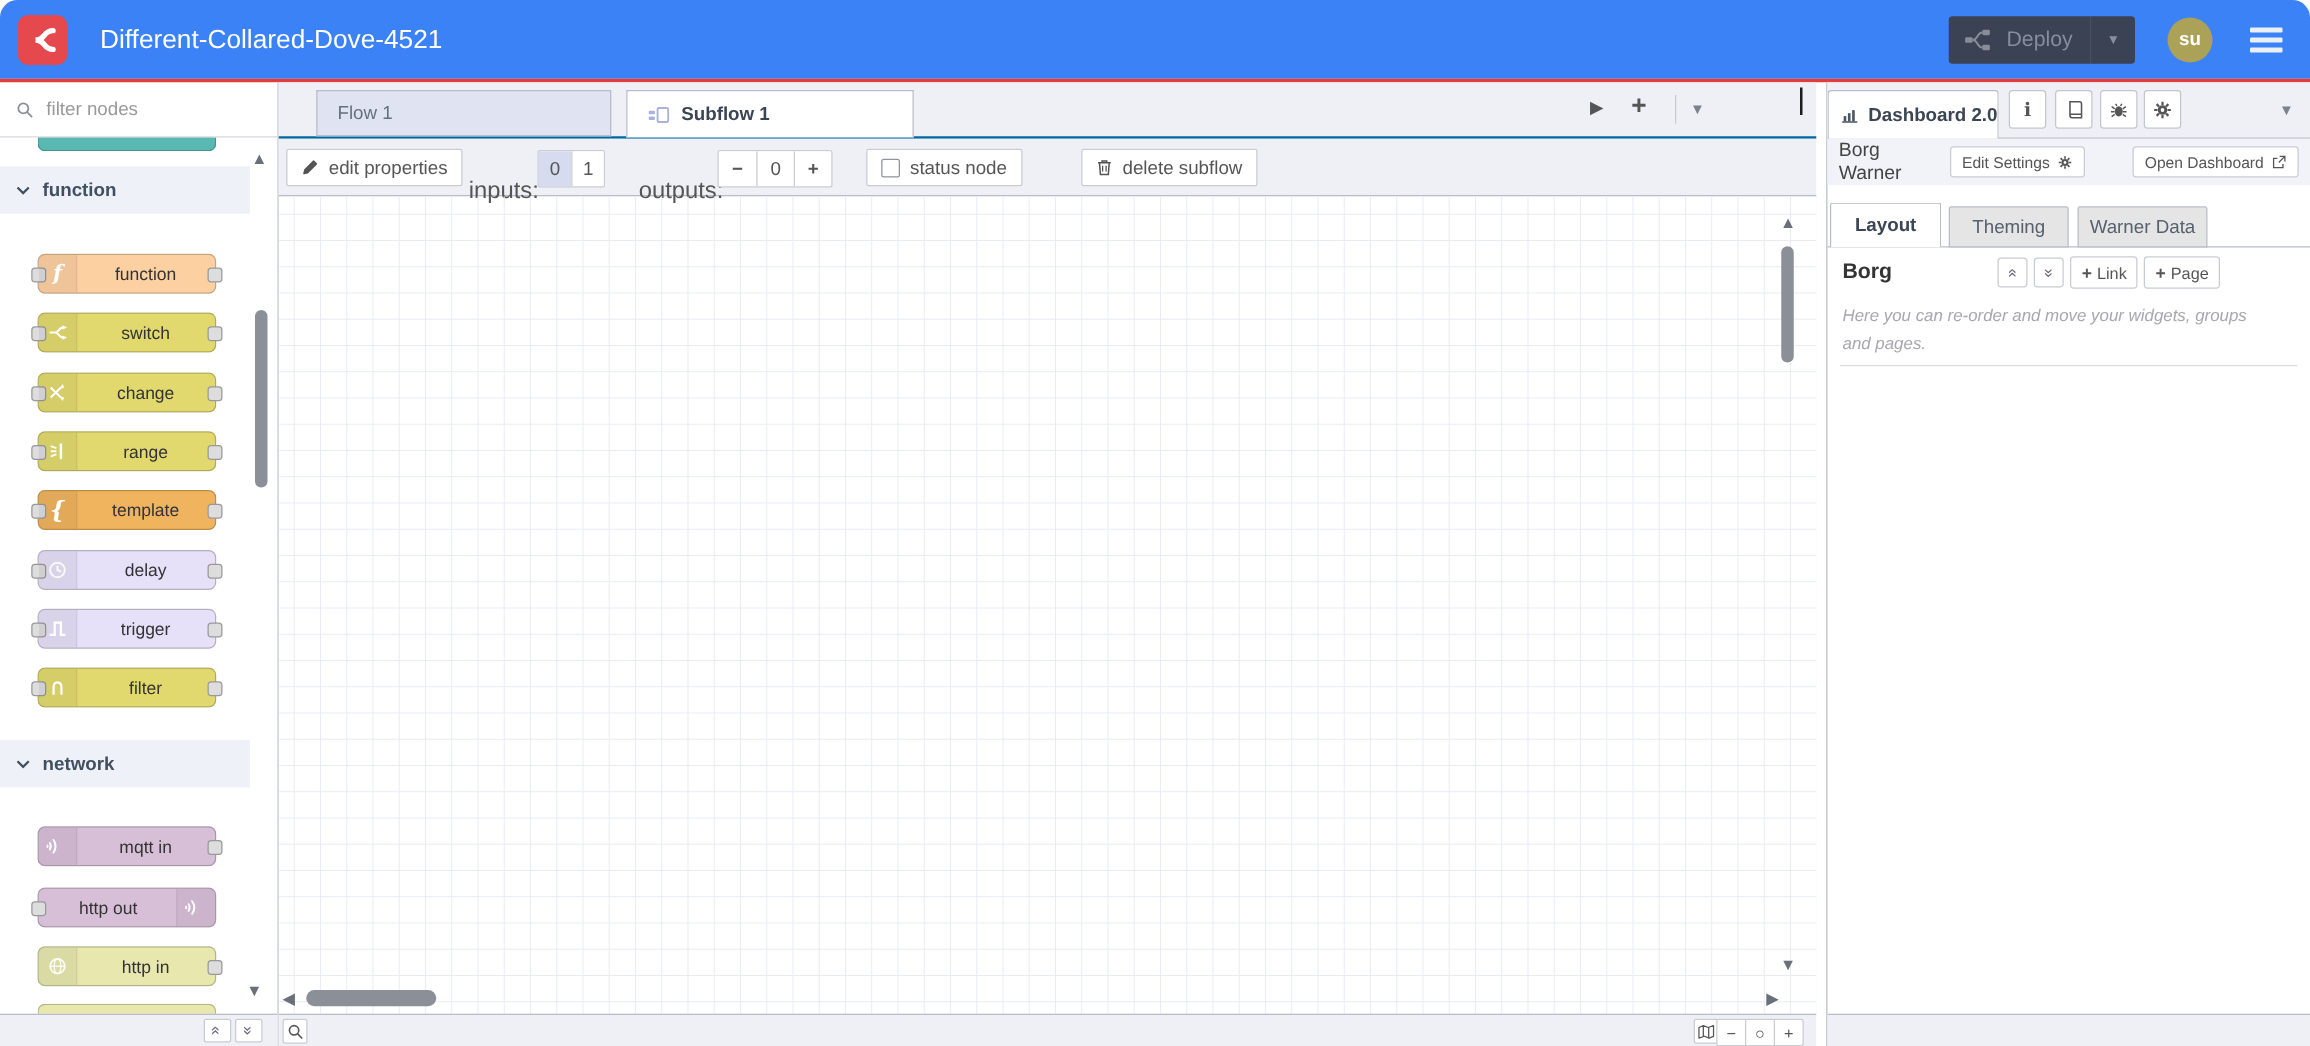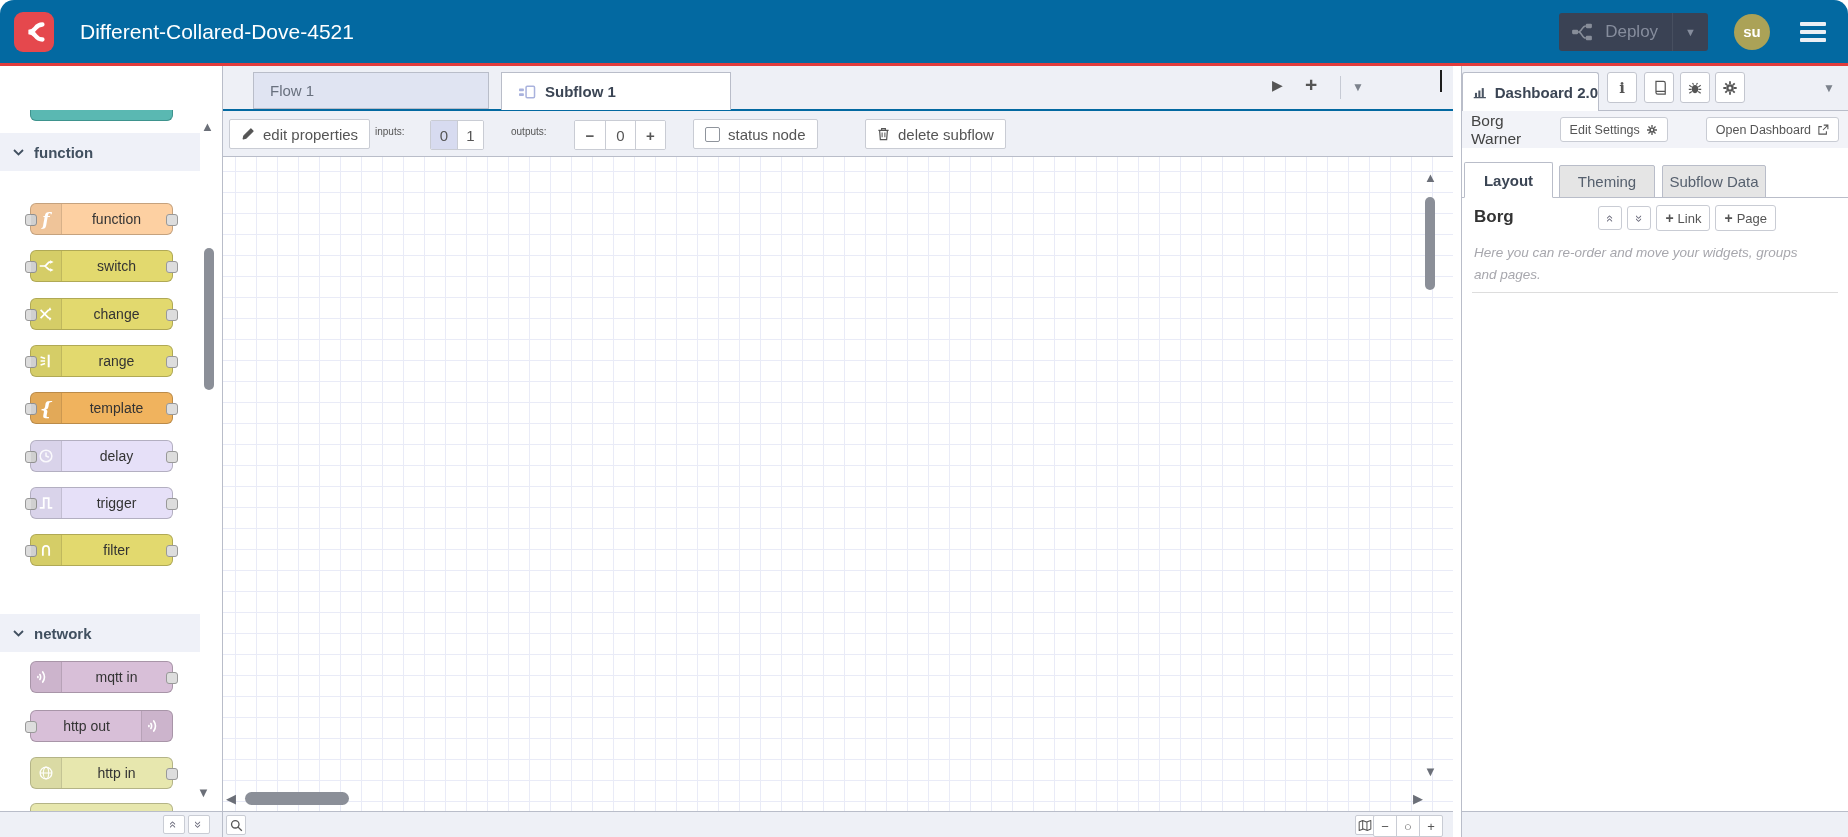--- a/index.html
+++ b/index.html
@@ -1,19 +1,19 @@
 <!DOCTYPE html>
 <html><head>
 <meta charset="utf-8">
 <style>
   html,body{margin:0;padding:0;background:#fff;font-family:"Liberation Sans",sans-serif;}
   .app{position:relative;width:1848px;height:837px;overflow:hidden;background:#fff;}
 
   
-  .hdr{position:absolute;top:0;left:0;right:0;height:63px;background:#0369a1;border-radius:14px 14px 0 0;display:flex;align-items:center;}
+  .hdr{position:absolute;top:0;left:0;right:0;height:63px;background:#3b82f6;border-radius:14px 14px 0 0;display:flex;align-items:center;}
   .redline{position:absolute;top:63px;left:0;right:0;height:3px;background:#e23c3c;}
   .logo{width:40px;height:40px;border-radius:9px;background:#e5484d;margin-left:14px;display:flex;align-items:center;justify-content:center;flex:none;}
   .title{color:#fff;font-size:21px;margin-left:26px;white-space:nowrap;}
   .hdr-right{margin-left:auto;display:flex;align-items:center;gap:26px;margin-right:18px;}
   .deploy{display:flex;align-items:center;background:#3a4254;border-radius:3px;height:38px;color:#868d9d;font-size:17px;cursor:default;}
   .deploy .dico{padding:0 4px 0 12px;display:flex;align-items:center;}
   .deploy .dlabel{padding:0 14px 0 8px;}
   .deploy .dcaret{padding:0 12px;border-left:1px solid rgba(255,255,255,.07);font-size:11px;height:100%;display:flex;align-items:center;}
   .avatar{width:36px;height:36px;border-radius:50%;background:#aba257;color:#fff;font-weight:bold;font-size:15px;display:flex;align-items:center;justify-content:center;}
   .burger{display:flex;flex-direction:column;gap:4px;cursor:pointer;padding:4px;}
@@ -55,21 +55,21 @@
 
   
   .canvas{position:relative;flex:1;min-width:0;background:#fff;}
   .ctabs{position:absolute;top:0;left:0;right:0;height:45px;background:#eef0f6;border-bottom:2px solid #0369a1;box-sizing:border-box;}
   .tab{position:absolute;bottom:0;height:37px;box-sizing:border-box;border:1px solid #b9bdc9;display:flex;align-items:center;padding-left:16px;font-size:15px;cursor:pointer;}
   .tab.inactive{background:#e0e4f2;color:#68707e;}
   .tab.active{background:#fff;color:#3b4554;font-weight:bold;height:38px;bottom:-1px;border-bottom:none;gap:9px;}
   .tbarbtn{position:absolute;top:12px;color:#555;cursor:pointer;font-size:14px;line-height:1;}
   .ctoolbar{position:absolute;top:45px;left:0;right:0;height:46px;background:#eef0f6;border-bottom:1px solid #b9bdc9;box-sizing:border-box;}
   .tbtn{position:absolute;top:8px;height:30px;background:#fff;border:1px solid #c9ccd4;border-radius:2px;display:flex;align-items:center;gap:8px;padding:0 11px;font-size:15px;color:#555;box-sizing:border-box;cursor:pointer;}
-  .tlabel{position:absolute;top:15px;font-size:10px;color:#555;}
+  .tlabel{position:absolute;top:31px;font-size:19px;color:#555;}
   .seg{position:absolute;top:9px;display:flex;border:1px solid #c9ccd4;border-radius:2px;overflow:hidden;height:28px;background:#fff;}
   .seg .cell{width:26px;display:flex;align-items:center;justify-content:center;font-size:15px;color:#555;background:#fff;box-sizing:border-box;cursor:pointer;}
   .seg .cell + .cell{border-left:1px solid #c9ccd4;}
   .seg .cell.sel{background:#d7dbf0;}
   .seg .wcell{width:30px;font-weight:bold;}
   .checkbox{width:13px;height:13px;border:1px solid #8f949c;background:#fff;border-radius:2px;flex:none;}
   .cgrid{position:absolute;top:91px;left:0;right:0;bottom:26px;background-image:linear-gradient(#e9ebf7 1px,transparent 1px),linear-gradient(90deg,#e9ebf7 1px,transparent 1px);background-size:21px 21px;background-position:12px 14px;}
   .cfoot{position:absolute;left:0;right:0;bottom:0;height:26px;background:#eef0f6;border-top:1px solid #b9bdc9;box-sizing:border-box;}
   .zgrp{position:absolute;right:10px;top:3px;display:flex;border:1px solid #c9ccd4;border-radius:2px;overflow:hidden;height:20px;background:#fff;}
   .zgrp .zc{width:22px;display:flex;align-items:center;justify-content:center;font-size:13px;color:#555;cursor:pointer;}
@@ -132,20 +132,27 @@
           <i></i>
           <i></i>
         </div>
     </div>
   </div>
   <div class="redline"></div>
 
   <div class="main">
 
     <div class="palette">
+      <div class="psearch">
+        <svg width="14" height="14" viewBox="0 0 16 16">
+            <circle cx="6.5" cy="6.5" r="4.6" stroke="#8a8f96" stroke-width="1.6" fill="none"></circle>
+            <path d="M10 10l4.5 4.5" stroke="#8a8f96" stroke-width="1.6"></path>
+          </svg>
+        <input type="text" placeholder="filter nodes" style="">
+      </div>
 
       <div class="teal-sliver"></div>
 
       <div class="pcat" style="top:67px;">
         <svg width="11" height="7" viewBox="0 0 11 7">
             <path d="M1 1l4.5 4.5L10 1" stroke="#415060" stroke-width="1.8" fill="none"></path>
           </svg>
         <span>function</span>
       </div>
 
@@ -223,21 +230,21 @@
         <span class="port pl"></span>
         <span class="strip l">
           <svg width="18" height="18" viewBox="0 0 20 20">
               <path d="M6.5 16.5v-6.5q0-4.5 3.5-4.5t3.5 4.5v6.5" stroke="#fff" stroke-width="2" fill="none"></path>
             </svg>
         </span>
         <span class="lab li">filter</span>
         <span class="port pr"></span>
       </div>
 
-      <div class="pcat" style="top:526px;margin-top:22px;">
+      <div class="pcat" style="top:526px;">
         <svg width="11" height="7" viewBox="0 0 11 7">
             <path d="M1 1l4.5 4.5L10 1" stroke="#415060" stroke-width="1.8" fill="none"></path>
           </svg>
         <span>network</span>
       </div>
 
       <div class="pnode c-mqtt" style="top:595px;">
         <span class="strip l">
           <svg width="18" height="18" viewBox="0 0 20 20">
               <path d="M3.2 7.2a5.5 5.5 0 0 1 0 5.6M6.4 4.4a10 10 0 0 1 0 11.2M1 9.4a2.2 2.2 0 0 1 0 1.2" stroke="#fff" stroke-width="1.8" fill="none" stroke-linecap="round"></path>
@@ -420,21 +427,21 @@
       </div>
 
       <div class="vtabs">
         <div class="vtab act" style="left:2px;width:89px;">
             <span>Layout</span>
           </div>
         <div class="vtab ina" style="left:97px;width:96px;">
             <span>Theming</span>
           </div>
         <div class="vtab ina" style="left:200px;width:104px;">
-            <span>Subflow Data</span>
+            <span>Warner Data</span>
           </div>
       </div>
 
       <div class="pages-h">Borg</div>
       <div class="pages-btns">
         <span class="chevbtn">
             <span class="chev">«</span>
           </span>
         <span class="chevbtn">
             <span class="chev">»</span>

